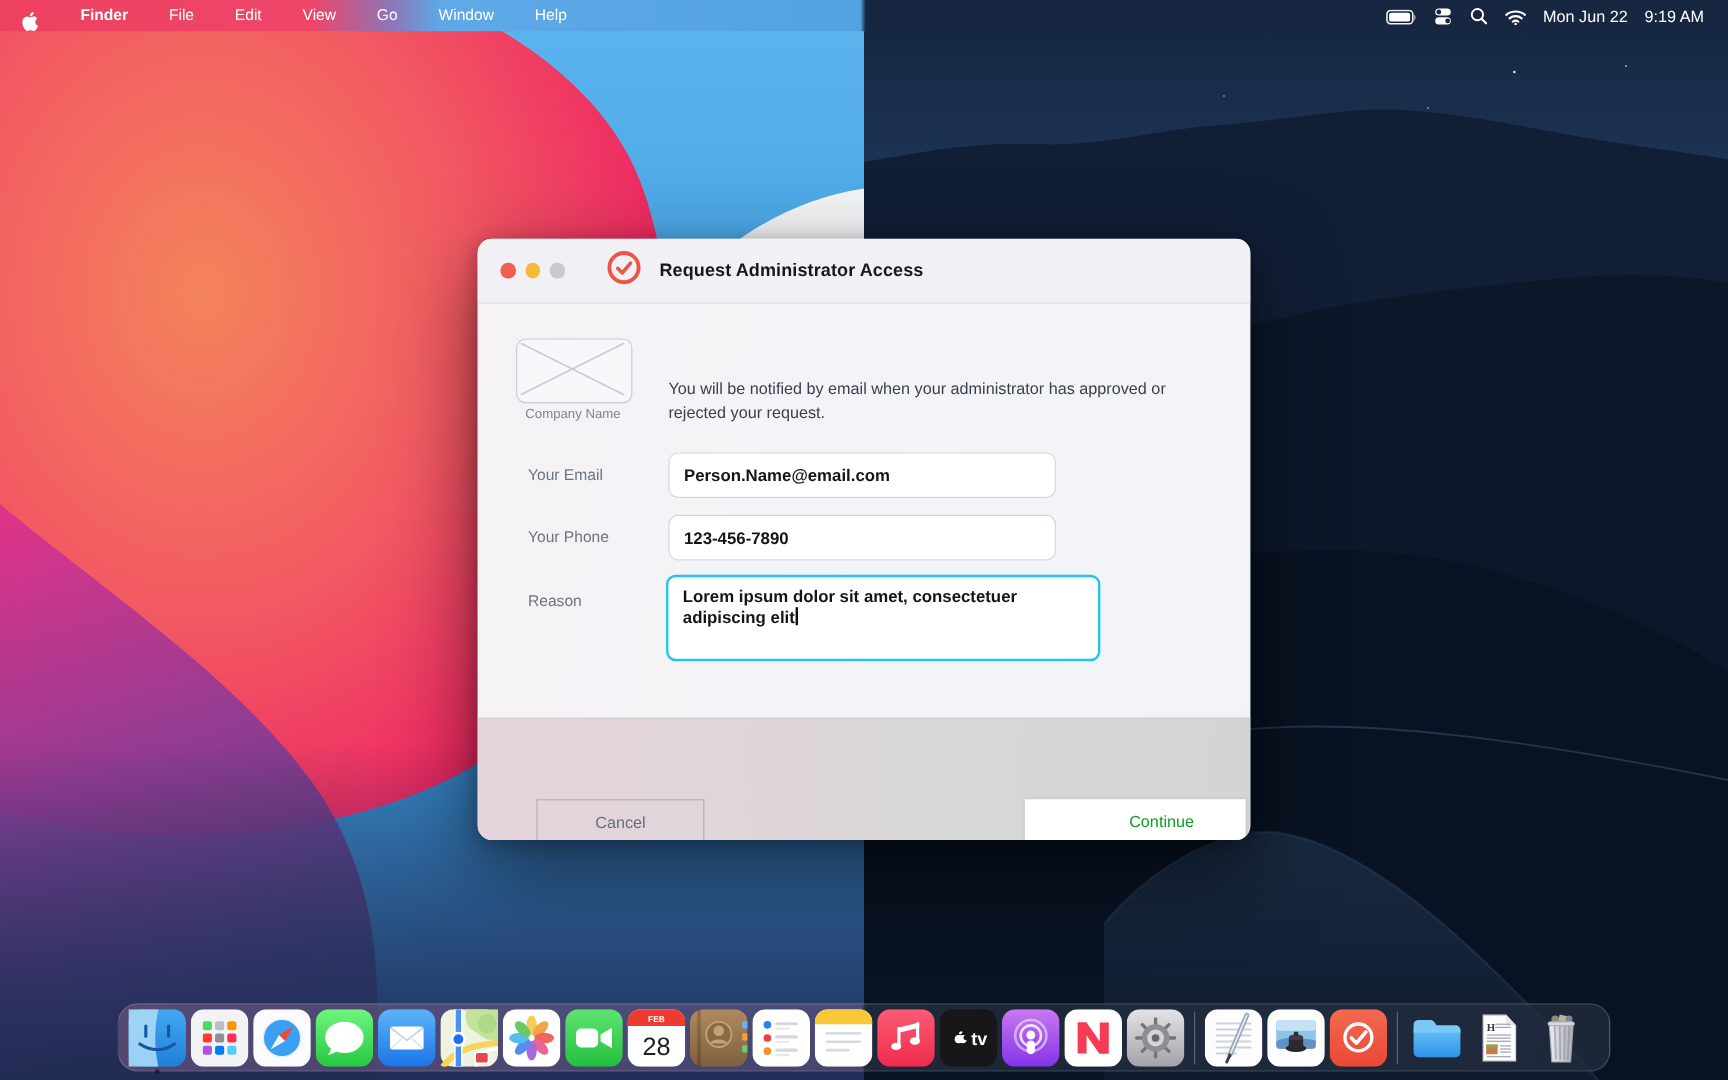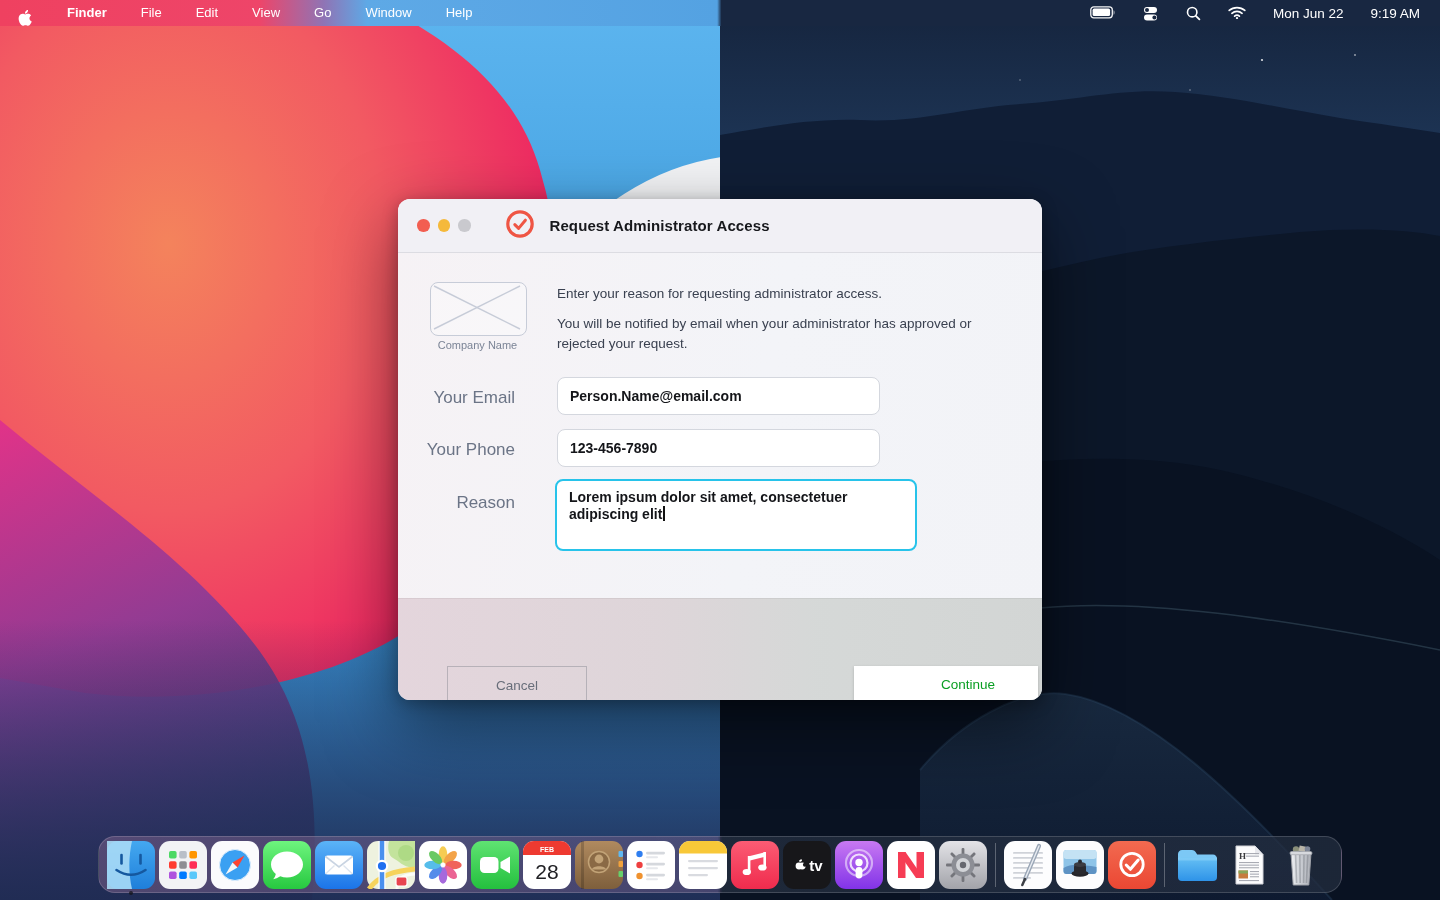--- a/index.html
+++ b/index.html
@@ -12,21 +12,21 @@
   #wall-right{left:720px;top:0;width:720px;height:900px;}
   #wall-left svg,#wall-right svg{display:block;}
 
   
   #menubar{left:0;top:0;width:1440px;height:26px;z-index:90;display:flex;align-items:center;
     background:linear-gradient(90deg,#ef4160 0%,#ee4569 18%,#8f74b5 22.5%,#5ea9e6 25.5%,#54a2e2 49.8%,#182741 50.1%,#182741 100%);}
   .mb-left{display:flex;align-items:flex-end;gap:12px;padding-left:18px;}
   .mb-item{color:#fff;font-size:13px;padding:0 11px;line-height:26px;}
   .mb-item.bold{font-weight:700;}
   .mb-apple{padding:0 12px 0 0;display:flex;align-items:center;}
-  .mb-right{margin-left:auto;display:flex;align-items:flex-start;gap:19px;padding-right:16px;color:#fff;}
+  .mb-right{margin-left:auto;display:flex;align-items:flex-end;gap:6px;padding-right:16px;color:#fff;}
   .mb-status-icon{display:flex;align-items:center;padding:0 4px;}
   .mb-date,.mb-time{font-size:13.5px;font-weight:500;padding:0 4px;}
 
   
   #dialog{left:398px;top:199px;width:644px;height:501px;border-radius:12px;z-index:50;
     box-shadow:0 25px 70px rgba(0,0,0,.5),0 4px 16px rgba(0,0,0,.28);
     background:linear-gradient(100deg,#f6f2f5 0%,#f3f4f8 55%,#f2f3f7 100%);overflow:hidden;}
   #titlebar{position:absolute;left:0;top:0;width:100%;height:53px;background:#f1f0f5;
     border-bottom:1px solid #dcdce2;display:flex;align-items:center;}
   .lights{display:flex;gap:8px;margin-left:19px;}
@@ -38,21 +38,21 @@
   #dialog-title{margin-left:15px;font-size:15px;font-weight:700;color:#17181c;letter-spacing:.1px;}
 
   #dialog-body{position:absolute;left:0;top:54px;width:100%;height:345px;}
   #logo-box{position:absolute;left:32px;top:29px;width:95px;height:52px;border:1.5px solid #c7ccd8;
     border-radius:8px;background:rgba(255,255,255,.35);}
   #logo-caption{position:absolute;left:8px;top:86px;width:143px;text-align:center;font-size:11px;color:#7b8496;}
   .para{position:absolute;left:159px;width:424px;font-size:13.5px;color:#3a4150;line-height:1.45;}
   #para-intro{top:31px;}
   #para-notice{top:61px;}
 
-  .field-label{position:absolute;width:115px;right:527px;text-align:right;font-size:17px;color:#6b7486;}
+  .field-label{position:absolute;width:115px;right:487px;text-align:left;font-size:13px;color:#6b7486;}
   .t-input{position:absolute;left:159px;width:323px;height:38px;box-sizing:border-box;
     border:1px solid #d4d7de;border-radius:8px;background:#fff;padding:0 12px;
     font-family:"Liberation Sans",sans-serif;font-size:14px;font-weight:700;color:#141519;outline:none;}
   #email-input{top:124px;}
   #phone-input{top:176px;}
   #label-email{top:135px;}
   #label-phone{top:187px;}
   #label-reason{top:240px;}
   #reason-box{position:absolute;left:157px;top:226px;width:362px;height:72px;box-sizing:border-box;
     border:2.5px solid #27c3ea;border-radius:8px;background:#fff;padding:8px 12px;
@@ -217,21 +217,20 @@
 
   <div id="dialog-body">
     <div id="logo-box">
       <svg width="92" height="49" viewBox="0 0 92 49">
         <line x1="3" y1="3" x2="89" y2="46" stroke="#c7ccd8" stroke-width="1.4"></line>
         <line x1="89" y1="3" x2="3" y2="46" stroke="#c7ccd8" stroke-width="1.4"></line>
       </svg>
     </div>
     <div id="logo-caption">Company Name</div>
 
-    <div class="para" id="para-intro">Enter your reason for requesting administrator access.</div>
     <div class="para" id="para-notice">You will be notified by email when your administrator has approved or rejected your request.</div>
 
     <label class="field-label" id="label-email">Your Email</label>
     <input class="t-input" id="email-input" type="text" value="Person.Name@email.com" style="">
 
     <label class="field-label" id="label-phone">Your Phone</label>
     <input class="t-input" id="phone-input" type="text" value="123-456-7890" style="">
 
     <label class="field-label" id="label-reason">Reason</label>
     <div id="reason-box"><span>Lorem ipsum dolor sit amet, consectetuer adipiscing elit</span><span class="caret"></span></div>

